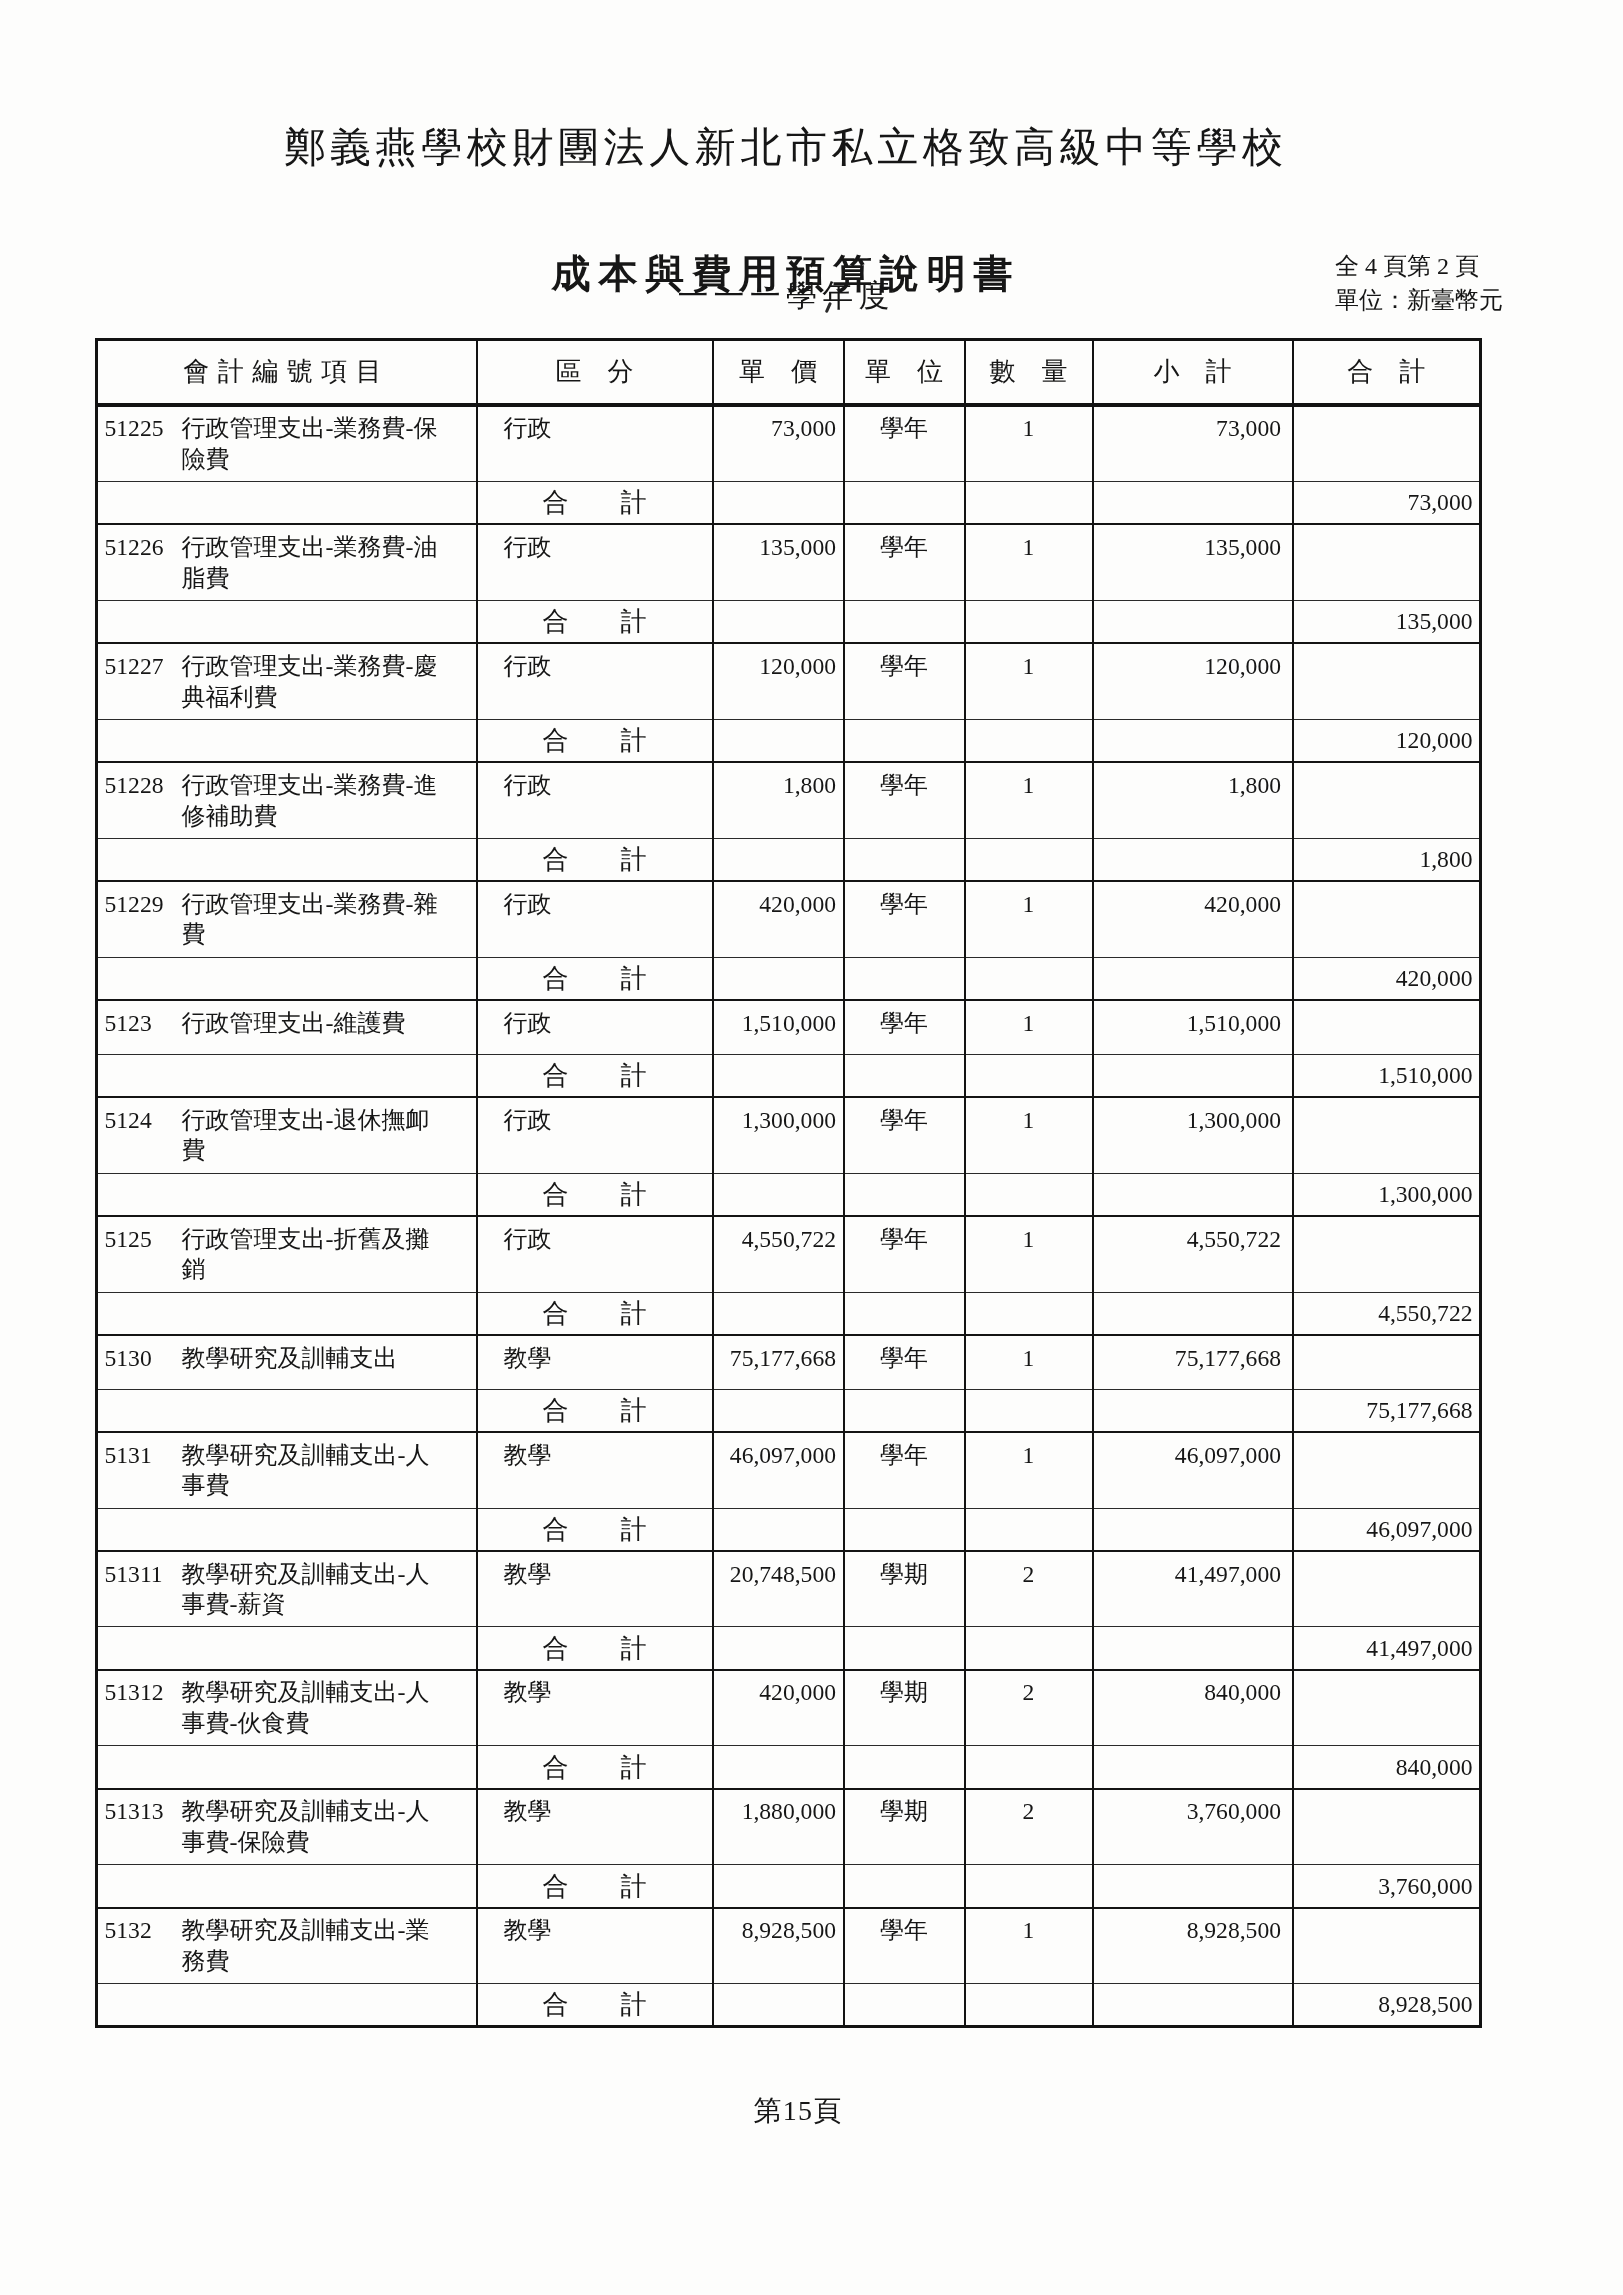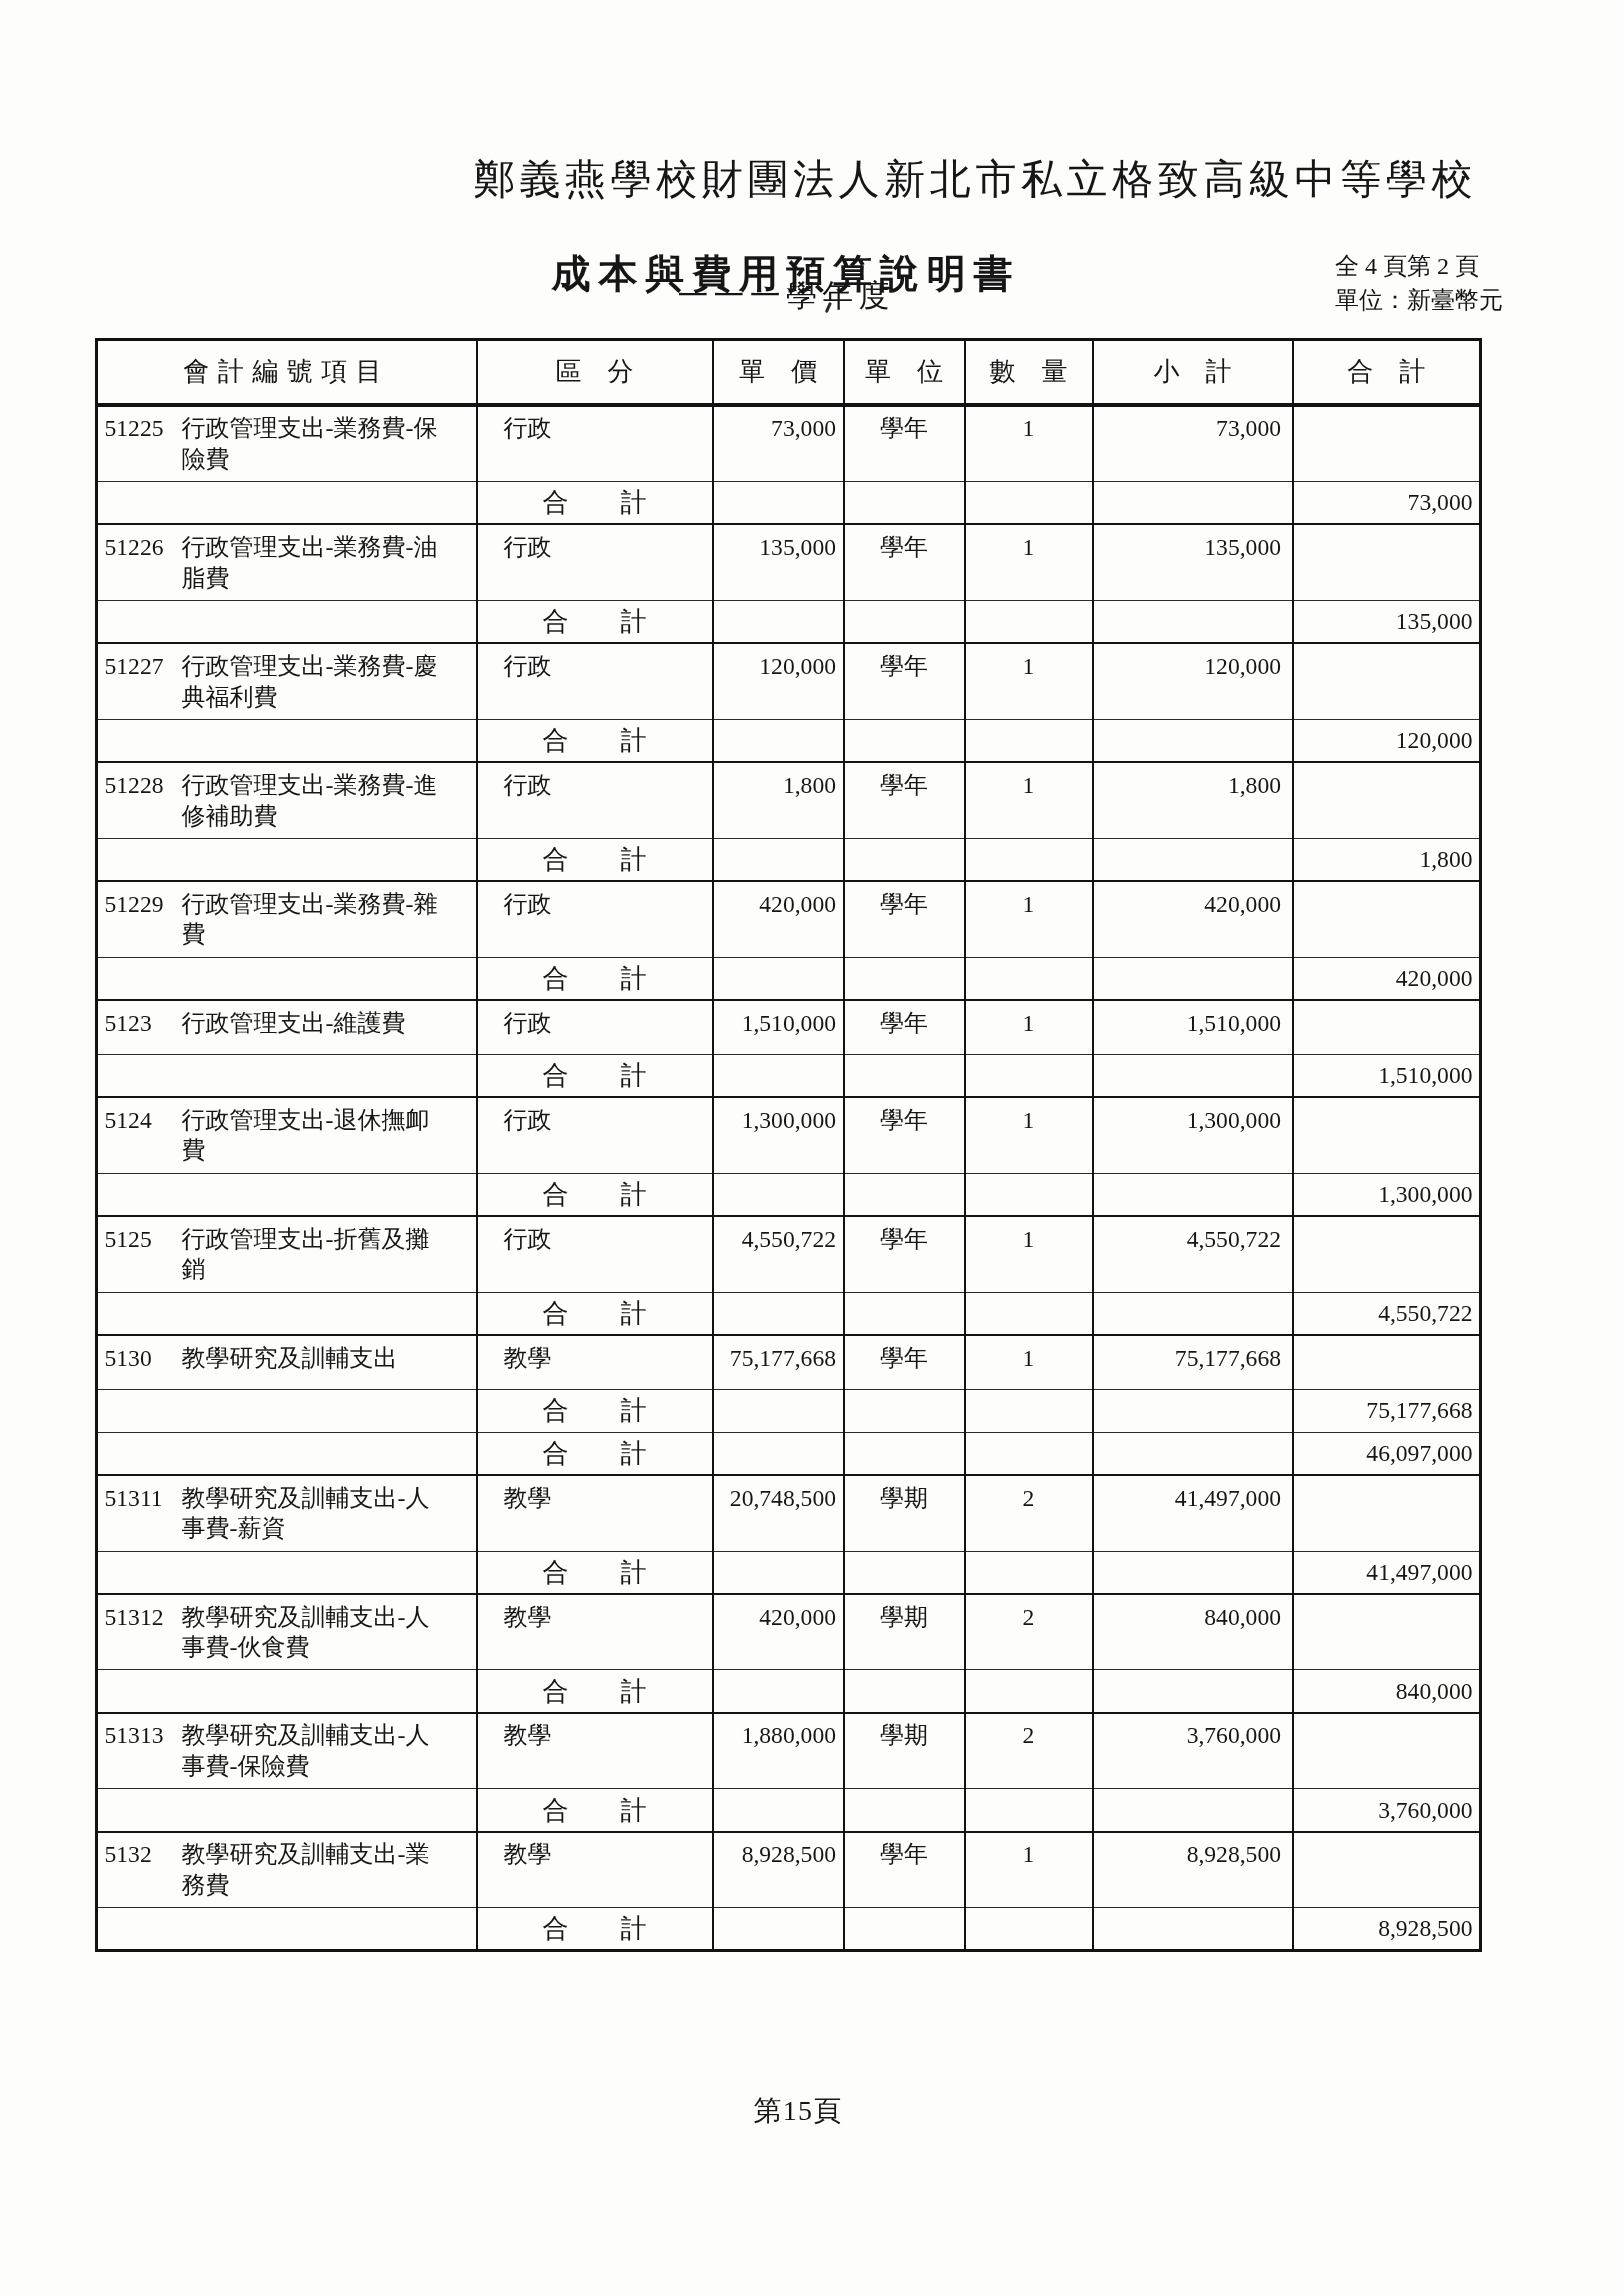--- a/index.html
+++ b/index.html
@@ -9,22 +9,22 @@
     position: relative;
     width: 1623px;
     height: 2295px;
     background: #fdfdfc;
     color: #161616;
     overflow: hidden;
   }
   
   .doc-header { position: absolute; left: 95px; top: 0; width: 1382px; }
   .org-name {
-    position: absolute; top: 152px; left: 0; width: 100%;
-    text-align: right; font-size: 41px; letter-spacing: 4.6px; white-space: nowrap;
+    position: absolute; top: 120px; left: 0; width: 100%;
+    text-align: center; font-size: 41px; letter-spacing: 4.6px; white-space: nowrap;
   }
   .doc-title {
     position: absolute; top: 219px; left: 0; width: 100%;
     text-align: center; font-size: 39px; font-weight: bold; letter-spacing: 7.9px; white-space: nowrap; margin-top: 28px;
   }
   .school-year {
     position: absolute; top: 275px; left: 0; width: 100%;
     text-align: center; font-size: 31px; letter-spacing: 5.2px; white-space: nowrap;
   }
   .page-meta {
@@ -338,20 +338,35 @@
   <tr class="total-row">
     <td></td>
     <td class="total-label">合　　計</td>
     <td></td>
     <td></td>
     <td></td>
     <td></td>
     <td class="c-num total-value">75,177,668</td>
   </tr>
 
+  <tr class="item-row">
+    <td class="c-itemcell">
+      <div class="itemflex">
+        <span class="code">5131</span>
+              <span class="name">教學研究及訓輔支出-人
+事費</span>
+      </div>
+    </td>
+    <td class="c-cat">教學</td>
+    <td class="c-num c-price">46,097,000</td>
+    <td class="c-unit">學年</td>
+    <td class="c-qty">1</td>
+    <td class="c-num c-sub">46,097,000</td>
+    <td></td>
+  </tr>
   <tr class="total-row">
     <td></td>
     <td class="total-label">合　　計</td>
     <td></td>
     <td></td>
     <td></td>
     <td></td>
     <td class="c-num total-value">46,097,000</td>
   </tr>
 

